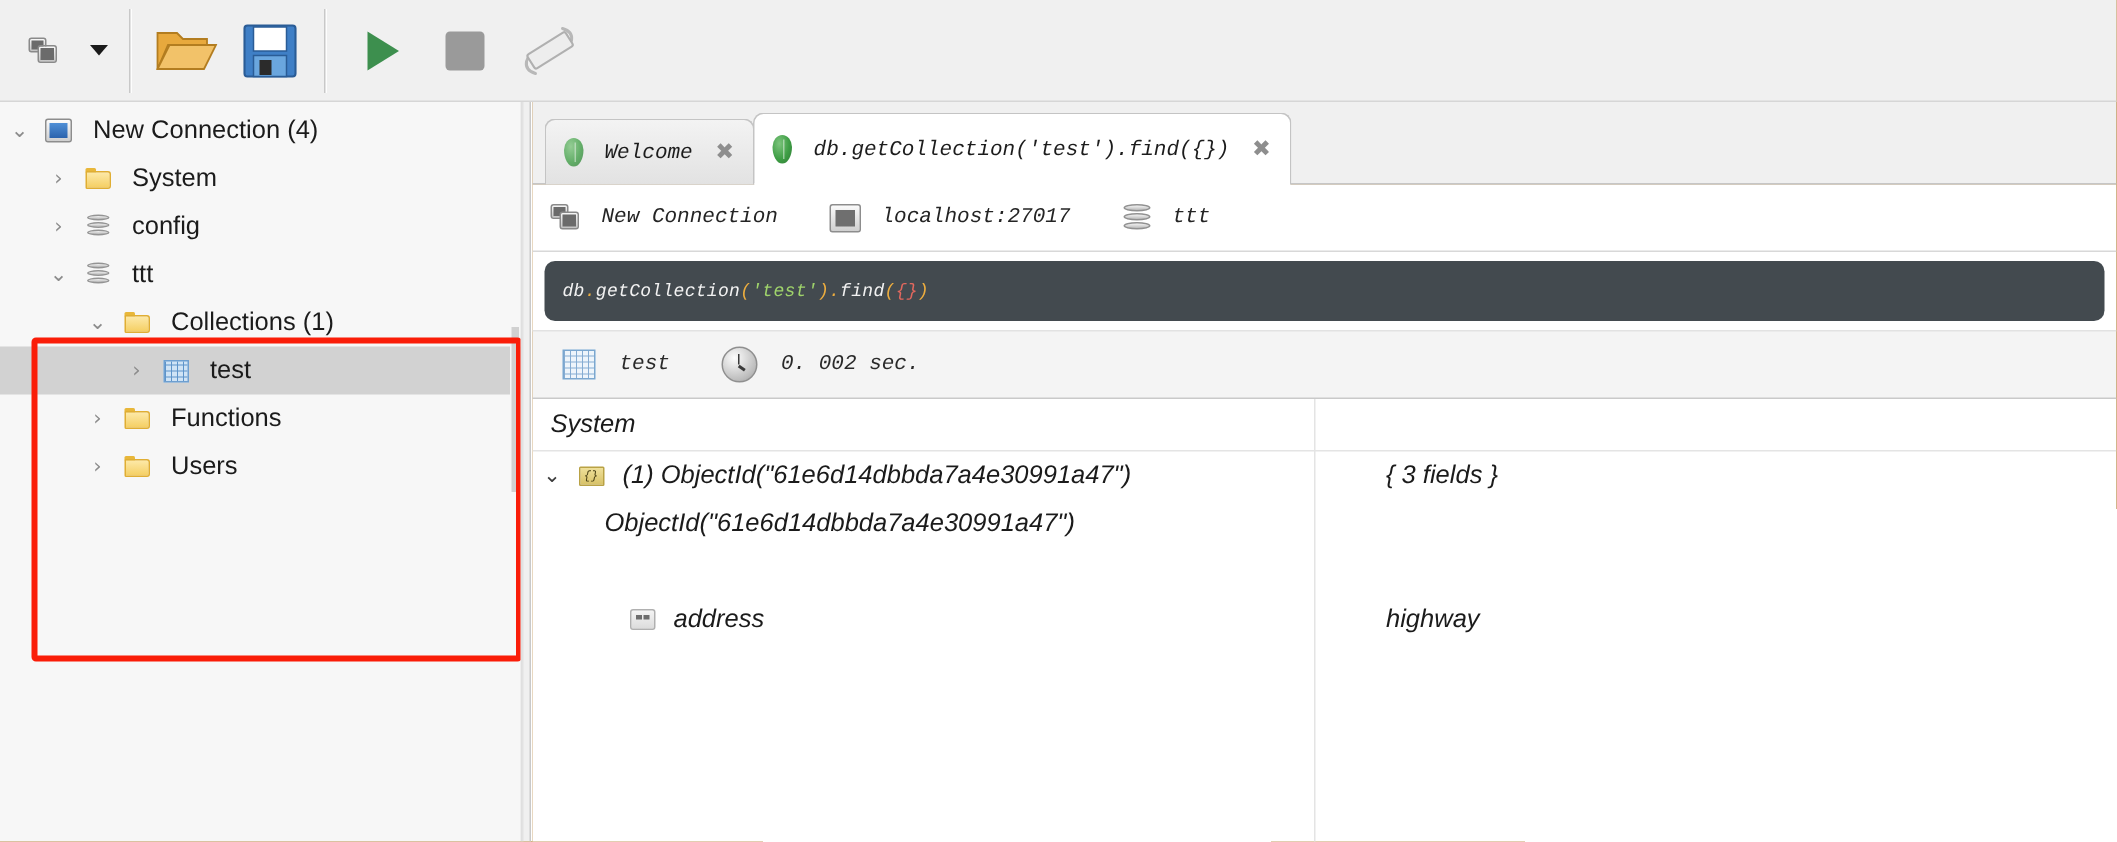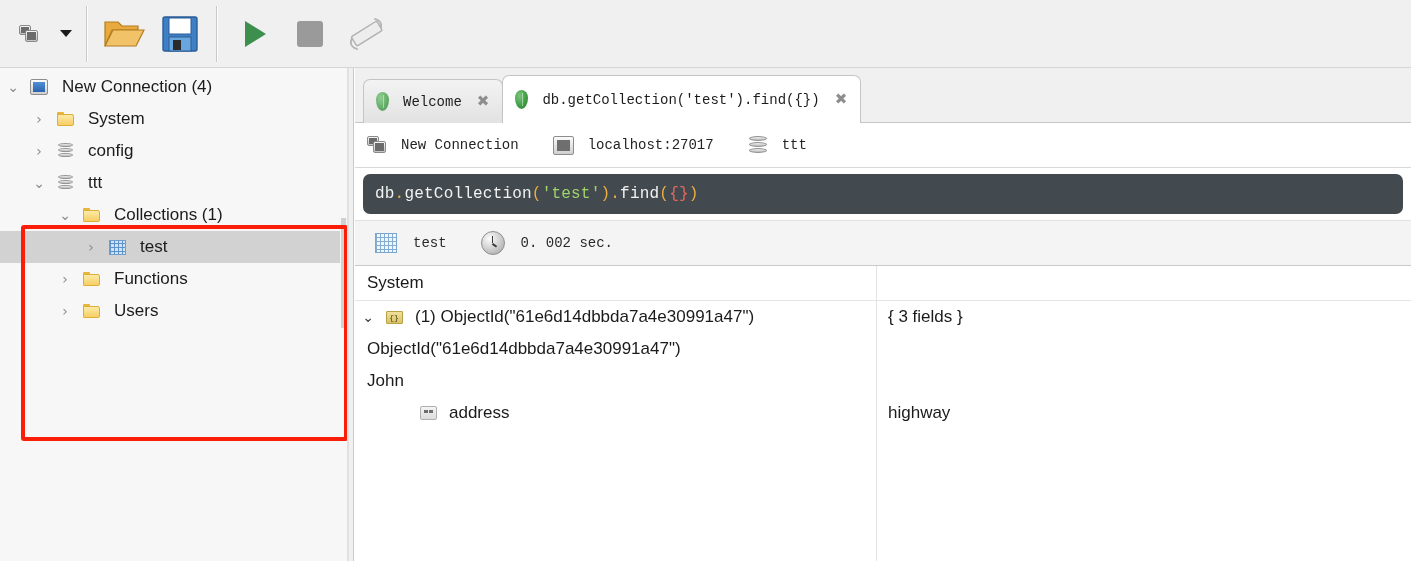--- a/index.html
+++ b/index.html
@@ -201,20 +201,21 @@
     width: 5px; height: 110px;
     background: #d1d1d1;
   }
 
   
   .right-panel {
     position: absolute;
     left: 355px; top: 68px;
     width: 1056px; height: 493px;
     background: #a16207;
+    font-style: italic;
   }
 
   
   .tabbar {
     position: relative;
     height: 55px;
     background: #f0f0f0;
     display: flex;
     align-items: flex-end;
     padding-left: 8px;
@@ -352,21 +353,21 @@
     background: #ffffff;
   }
   .query-editor {
     background: #434a4f;
     border-radius: 7px;
     height: 40px;
     display: flex;
     align-items: center;
     padding: 0 12px;
     font-family: "Liberation Mono", monospace;
-    font-size: 16px;
+    font-size: 12px;
     letter-spacing: 0.2px;
     white-space: nowrap;
     overflow: hidden;
   }
   .tk-plain { color: #f2f2f2; }
   .tk-op    { color: #ecad3f; }
   .tk-paren { color: #ecad3f; }
   .tk-str   { color: #9fd36b; }
   .tk-brace { color: #e2685e; }
 
@@ -463,20 +464,21 @@
     display: flex;
     align-items: center;
     box-sizing: border-box;
   }
   .rv {
     flex: 1 1 auto;
     padding-left: 12px;
     box-sizing: border-box;
     overflow: hidden;
     text-overflow: ellipsis;
+    margin-left: 36px;
   }
   .rtwist {
     width: 26px;
     flex: 0 0 26px;
     text-align: center;
     color: #3b3b3b;
     font-size: 14px;
     font-family: "DejaVu Sans", sans-serif;
   }
   .rtwist.empty { color: transparent; }
@@ -761,21 +763,20 @@
           <span class="rlabel">(1) ObjectId("61e6d14dbbda7a4e30991a47")</span>
         </div>
         <div class="rv">{ 3 fields }</div>
       </div>
 
       <div class="res-row">
         <div class="rv">ObjectId("61e6d14dbbda7a4e30991a47")</div>
       </div>
 
       <div class="res-row">
-        <div class="rv">John</div>
       </div>
 
       <div class="res-row">
         <div class="rk">
           <span class="indent"></span>
           <span class="rtwist empty"></span>
           <span class="rico">
               <span class="ic-str"></span>
             </span>
           <span class="rlabel">address</span>

